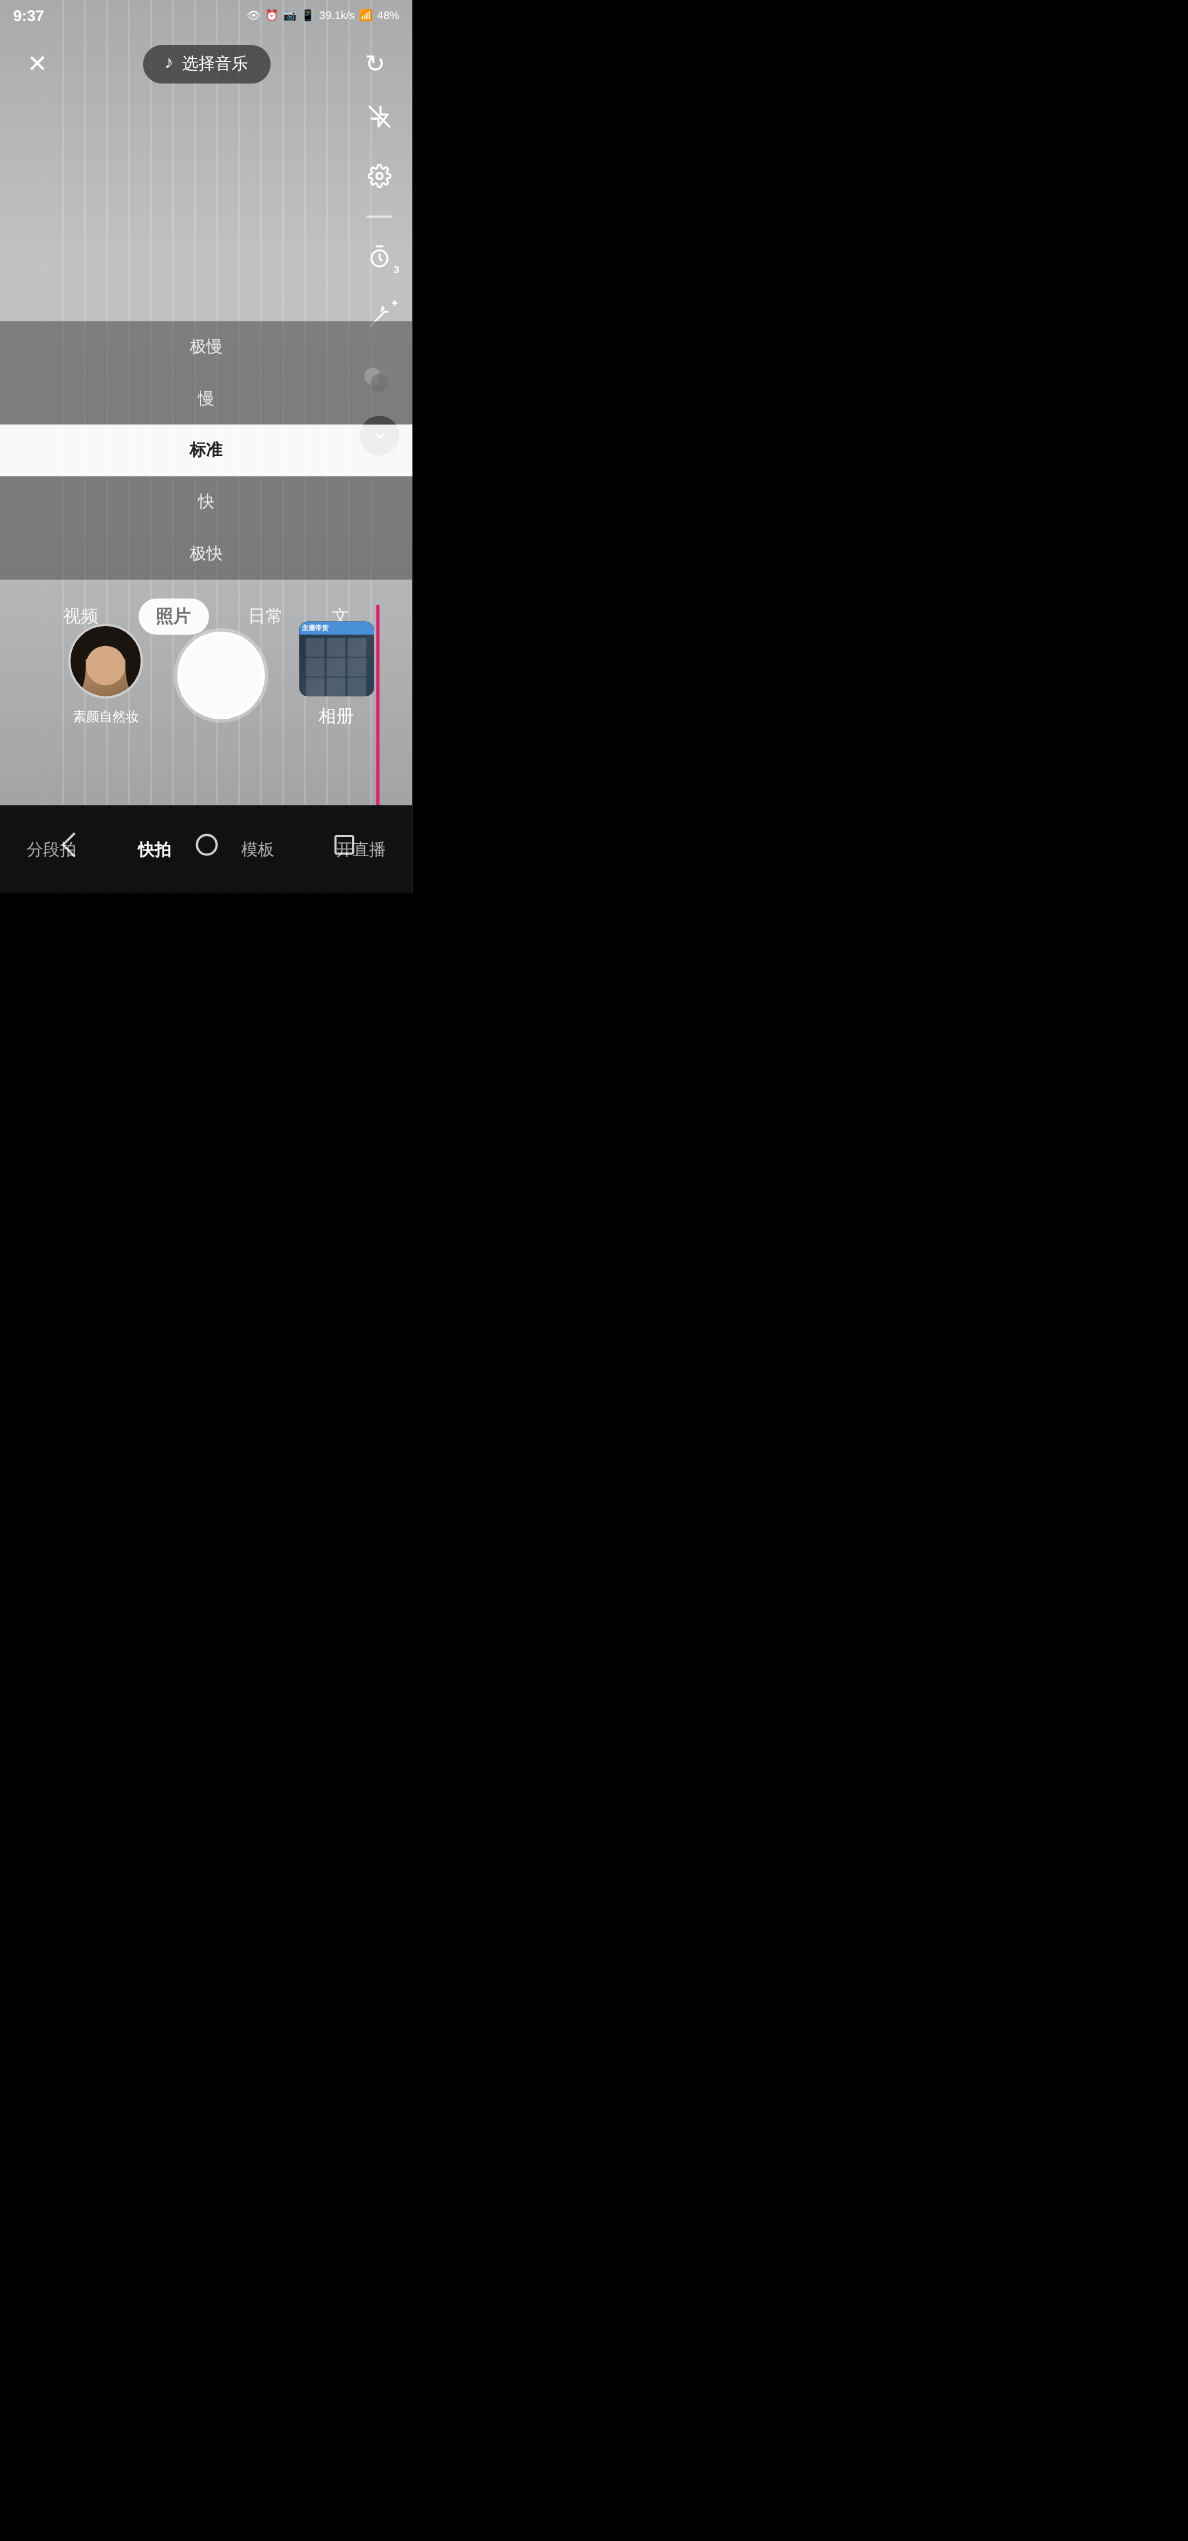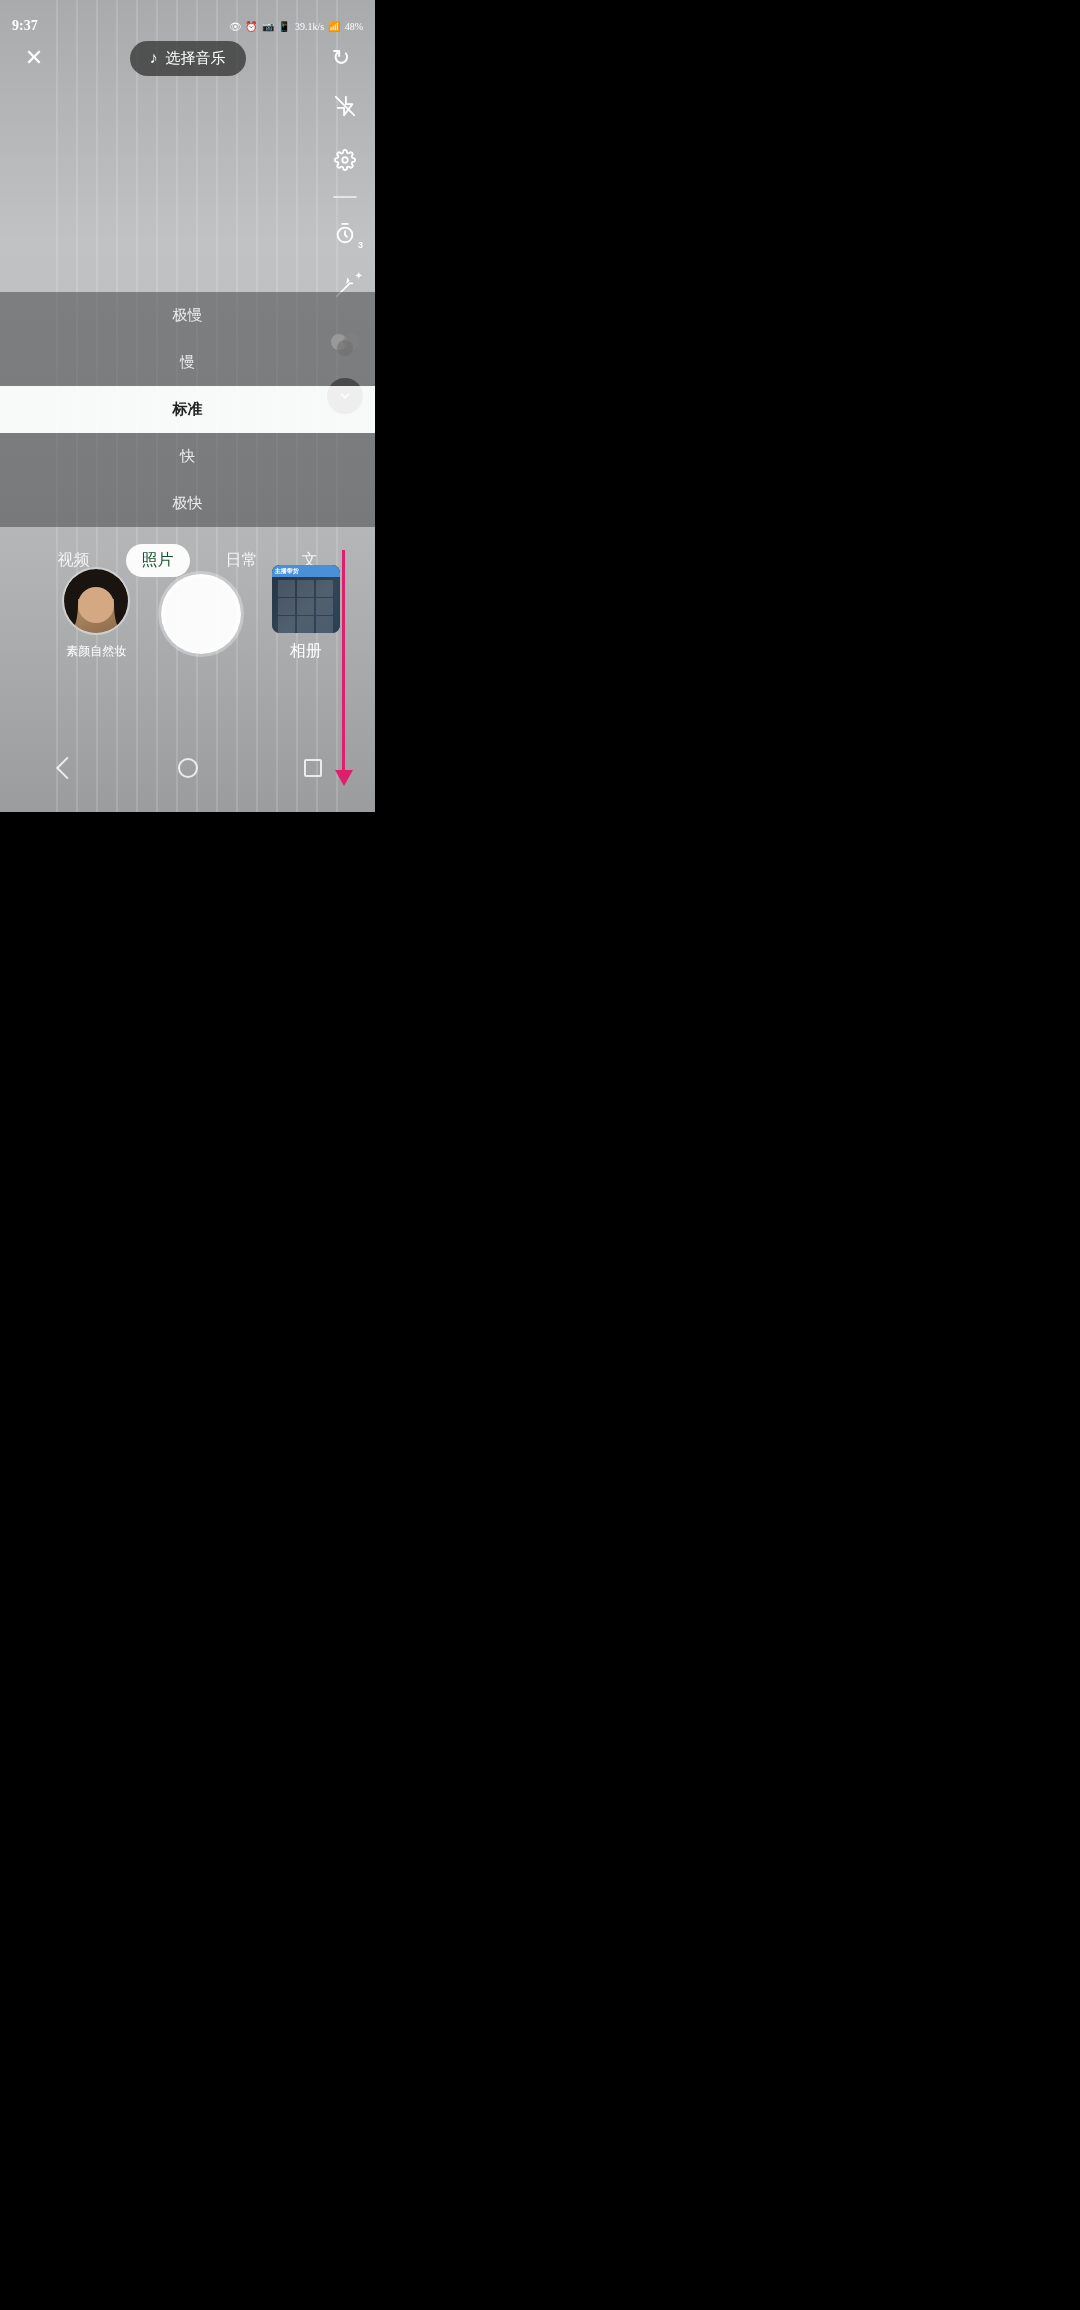--- a/index.html
+++ b/index.html
@@ -40,28 +40,27 @@
         transparent 0px,
         transparent 18px,
         rgba(255,255,255,0.15) 18px,
         rgba(255,255,255,0.15) 20px
       );
     }
 
     
     .status-bar {
       position: absolute;
-      top: 12px; left: 0; right: 0;
+      top: 0; left: 0; right: 0;
       height: 28px;
       display: flex;
       align-items: center;
       justify-content: space-between;
       padding: 0 12px;
       z-index: 100;
-      font-family: Liberation Serif, serif;
     }
     .status-time {
       color: #fff;
       font-size: 14px;
       font-weight: 600;
     }
     .status-icons {
       display: flex;
       align-items: center;
       gap: 4px;
@@ -217,24 +216,24 @@
       z-index: 100;
     }
     .mode-item {
       color: rgba(255,255,255,0.85);
       font-size: 16px;
       cursor: pointer;
       padding: 6px 8px;
     }
     .mode-item.active {
       background: rgba(255,255,255,0.95);
-      color: #14532d;
+      color: #737373;
       border-radius: 20px;
       padding: 6px 16px;
-      font-weight: 400;
+      font-weight: 700;
     }
 
     
     .camera-controls {
       position: absolute;
       bottom: 150px;
       left: 0; right: 0;
       display: flex;
       align-items: center;
       justify-content: space-around;
@@ -572,20 +571,34 @@
             <div class="album-grid-cell"></div>
             <div class="album-grid-cell"></div>
             <div class="album-grid-cell"></div>
           </div>
         </div>
       </div>
       <span style="color:#fff;font-size:16px;white-space:nowrap;text-align:center;">相册</span>
     </div>
   </div>
 
+  <div class="bottom-nav">
+    <div class="nav-item">
+      <span>分段拍</span>
+    </div>
+    <div class="nav-item active">
+      <span>快拍</span>
+    </div>
+    <div class="nav-item">
+      <span>模板</span>
+    </div>
+    <div class="nav-item">
+      <span>开直播</span>
+    </div>
+  </div>
 
   <div class="system-nav">
     <div class="sys-nav-btn">
       <div class="sys-back"></div>
     </div>
     <div class="sys-nav-btn">
       <div class="sys-home"></div>
     </div>
     <div class="sys-nav-btn">
       <div class="sys-recent"></div>

